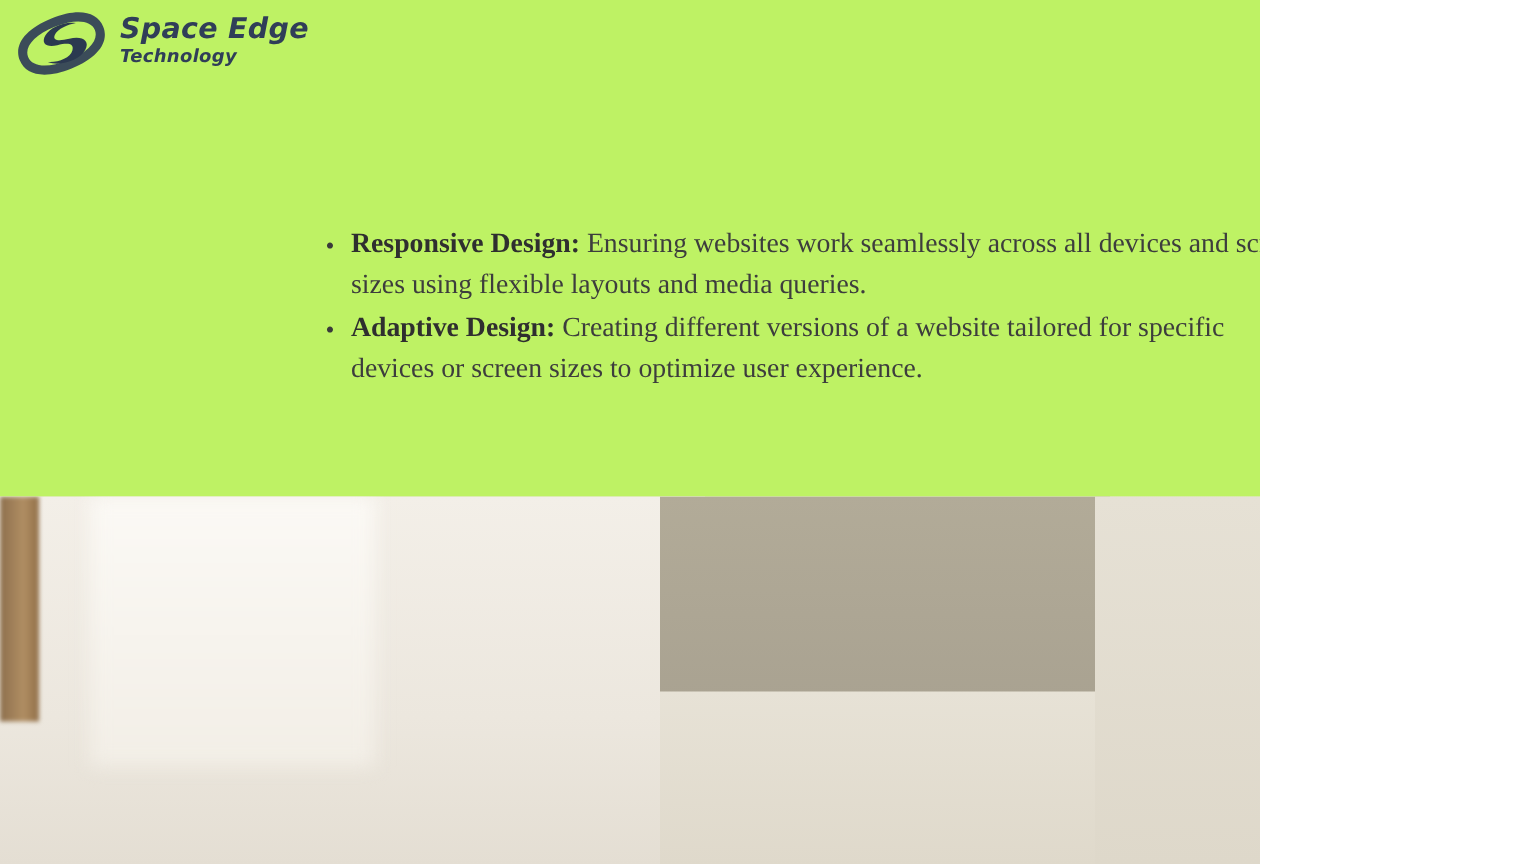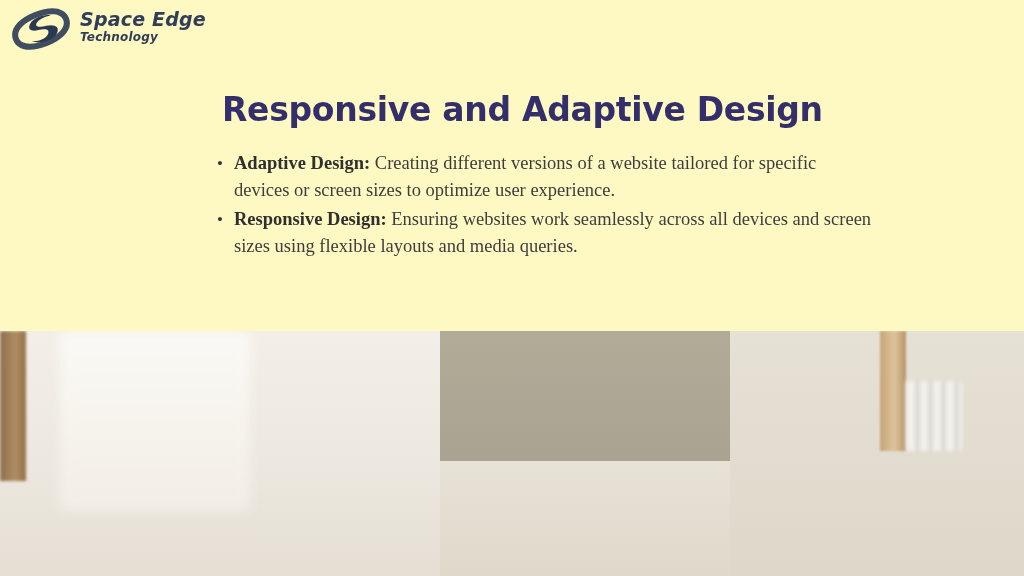--- a/index.html
+++ b/index.html
@@ -1,20 +1,20 @@
 <!DOCTYPE html>
 <html><head>
 <meta charset="utf-8">
 <style>
   html,body{margin:0;padding:0;}
   body{
     width:1024px;height:576px;overflow:hidden;background:#ffffff;
     font-family:"Liberation Serif", serif;
   }
-  .slide{position:relative;width:1024px;height:576px;background:#fef9c3;overflow:hidden;}
+  .slide{position:relative;width:840px;height:576px;background:#bef264;overflow:hidden;}
 
   
   .logo{position:absolute;left:8px;top:5px;width:230px;height:48px;}
   .logo-mark{position:absolute;left:0;top:2px;width:66px;height:44px;}
   .logo-text{position:absolute;left:72px;top:4px;}
   .logo-name{
     font-family:"DejaVu Sans", sans-serif;font-style:italic;font-weight:bold;
     font-size:19px;color:#303e58;letter-spacing:.2px;line-height:20px;
   }
   .logo-sub{
@@ -80,28 +80,27 @@
         <path d="M47 13 C41 9 30 9 25 13 C20 17 23 21 30 22 C37 23 41 25 38 29 C35 33 26 33 20 30
                  C26 36 40 37 46 32 C52 27 47 22 39 21 C32 20 28 18 31 15 C34 12 42 12 47 13 Z" fill="#2b3950"></path>
       </g>
     </svg>
     <div class="logo-text">
       <div class="logo-name">Space Edge</div>
       <div class="logo-sub">Technology</div>
     </div>
   </div>
 
-  <div class="title">Responsive and Adaptive Design</div>
 
   <div class="bullets">
     <div class="bullet">
-      <span class="btxt"><b>Adaptive Design:</b><span> Creating different versions of a website tailored for specific devices or screen sizes to optimize user experience.</span></span>
+      <span class="btxt"><b>Responsive Design:</b><span> Ensuring websites work seamlessly across all devices and screen sizes using flexible layouts and media queries.</span></span>
     </div>
     <div class="bullet">
-      <span class="btxt"><b>Responsive Design:</b><span> Ensuring websites work seamlessly across all devices and screen sizes using flexible layouts and media queries.</span></span>
+      <span class="btxt"><b>Adaptive Design:</b><span> Creating different versions of a website tailored for specific devices or screen sizes to optimize user experience.</span></span>
     </div>
   </div>
 
   <div class="photo">
 
     <div class="wall-left"></div>
     <div class="wall-mid"></div>
     <div class="wall-mid2"></div>
     <div class="wall-right"></div>
     <div class="window-glow"></div>

